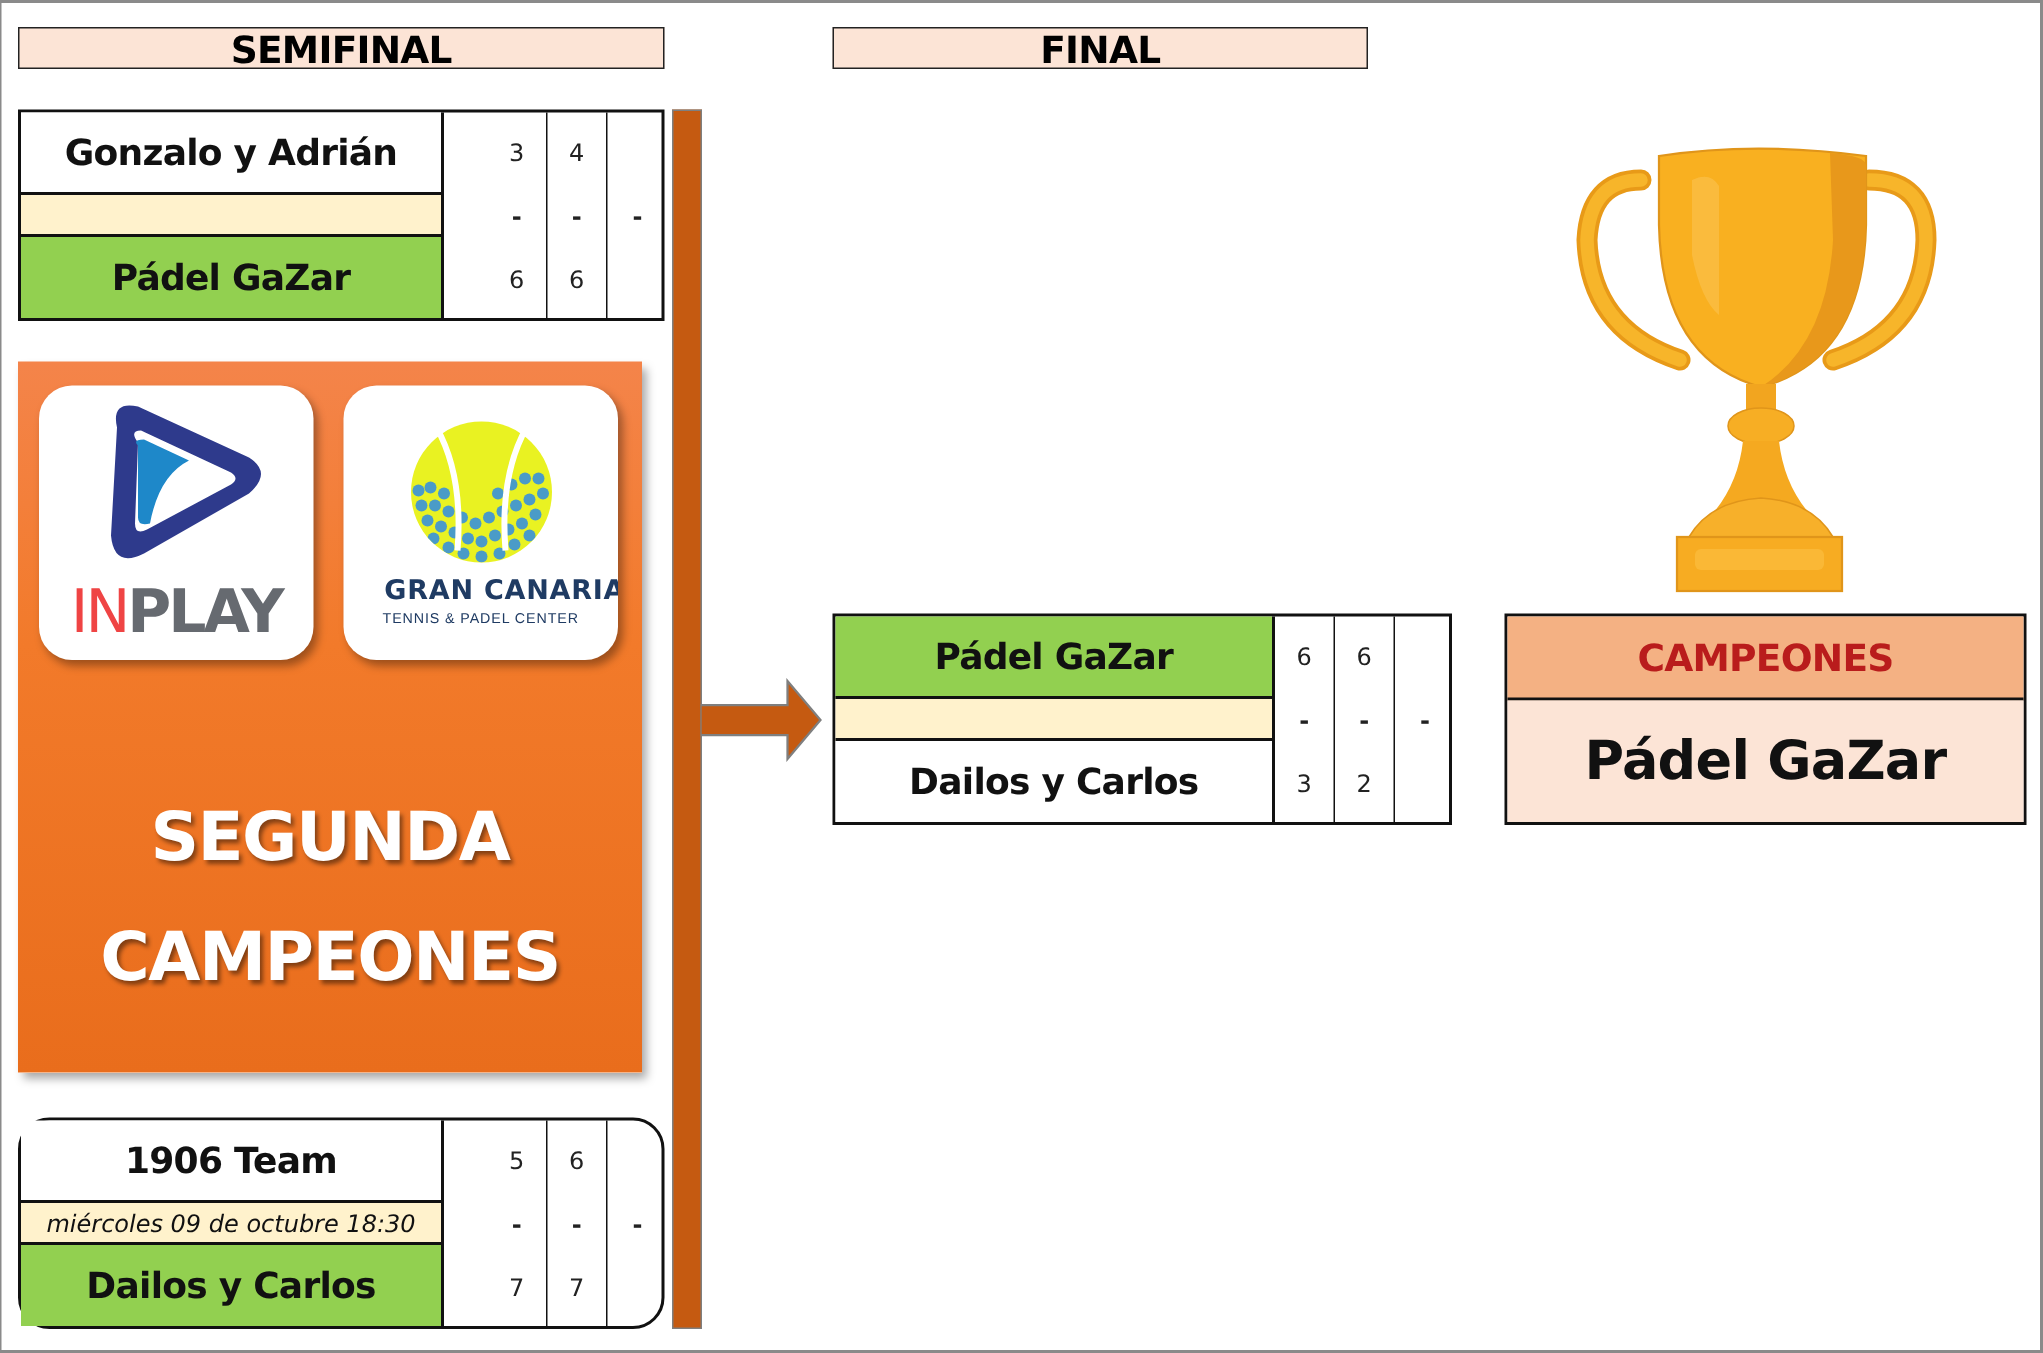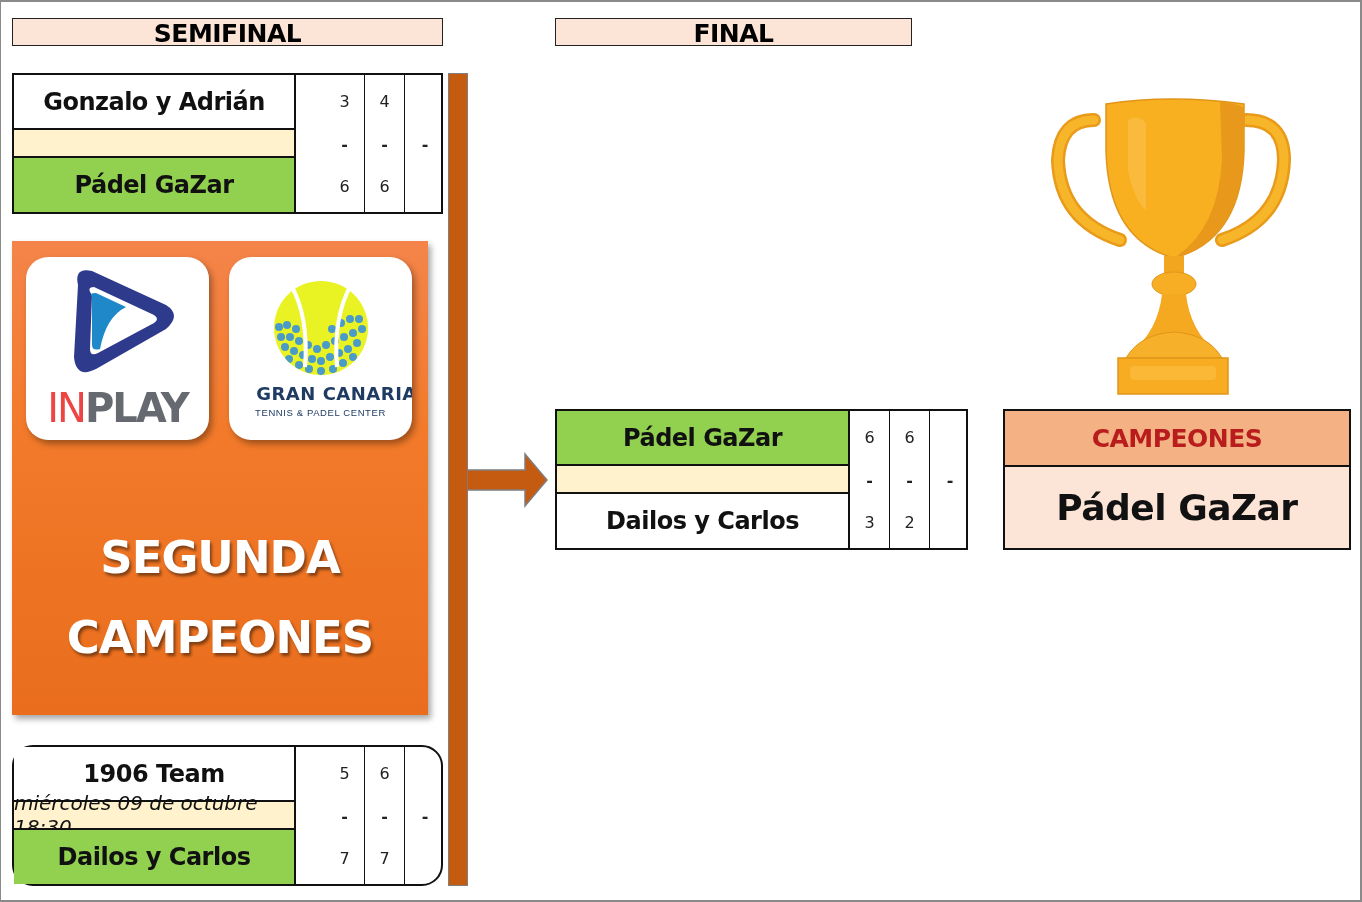--- a/index.html
+++ b/index.html
@@ -10,21 +10,21 @@
            border-bottom: 2px solid #8a8a8a; border-left: 1px solid #8a8a8a; }
   .hdr { position: absolute; height: 28px; background: #fce4d6; border: 1px solid #222;
          font-family: "DejaVu Sans", sans-serif; font-weight: bold; font-size: 25px;
          text-align: center; line-height: 30px; color: #000; letter-spacing: -0.5px; overflow: hidden; }
   .match { position: absolute; width: 431px; height: 141px; border: 2px solid #111; background: #fff; }
   .match .name-col { position: absolute; left: 0; top: 0; width: 282px; height: 100%; border-right: 2px solid #111; }
   .row { position: absolute; left: 0; width: 100%; display: flex; align-items: center; justify-content: center;
          font-family: "DejaVu Sans", sans-serif; font-weight: bold; font-size: 24px; color: #111; letter-spacing: -0.5px; }
   .row.top { top: 0; height: 55px; border-bottom: 2px solid #111; }
   .row.mid { top: 55px; height: 28px; border-bottom: 2px solid #111; background: #fff2cc;
-             font-weight: normal; font-style: italic; font-size: 20px; letter-spacing: 0; }
+             font-weight: normal; font-style: italic; font-size: 16px; letter-spacing: 0; }
   .row.bot { top: 83px; height: 54px; }
   .green { background: #92d050; }
   .white { background: #ffffff; }
   .set-col { position: absolute; top: 0; width: 40px; height: 100%; border-right: 1px solid #111; }
   .set-col:last-child { border-right: none; }
   .set-col span { position: absolute; left: 0; width: 100%; text-align: center;
                   font-family: "DejaVu Sans", sans-serif; font-size: 16px; color: #222; }
   .set-col .s1 { top: 17px; }
   .set-col .s2 { top: 60px; font-weight: bold; }
   .set-col .s3 { top: 102px; }

